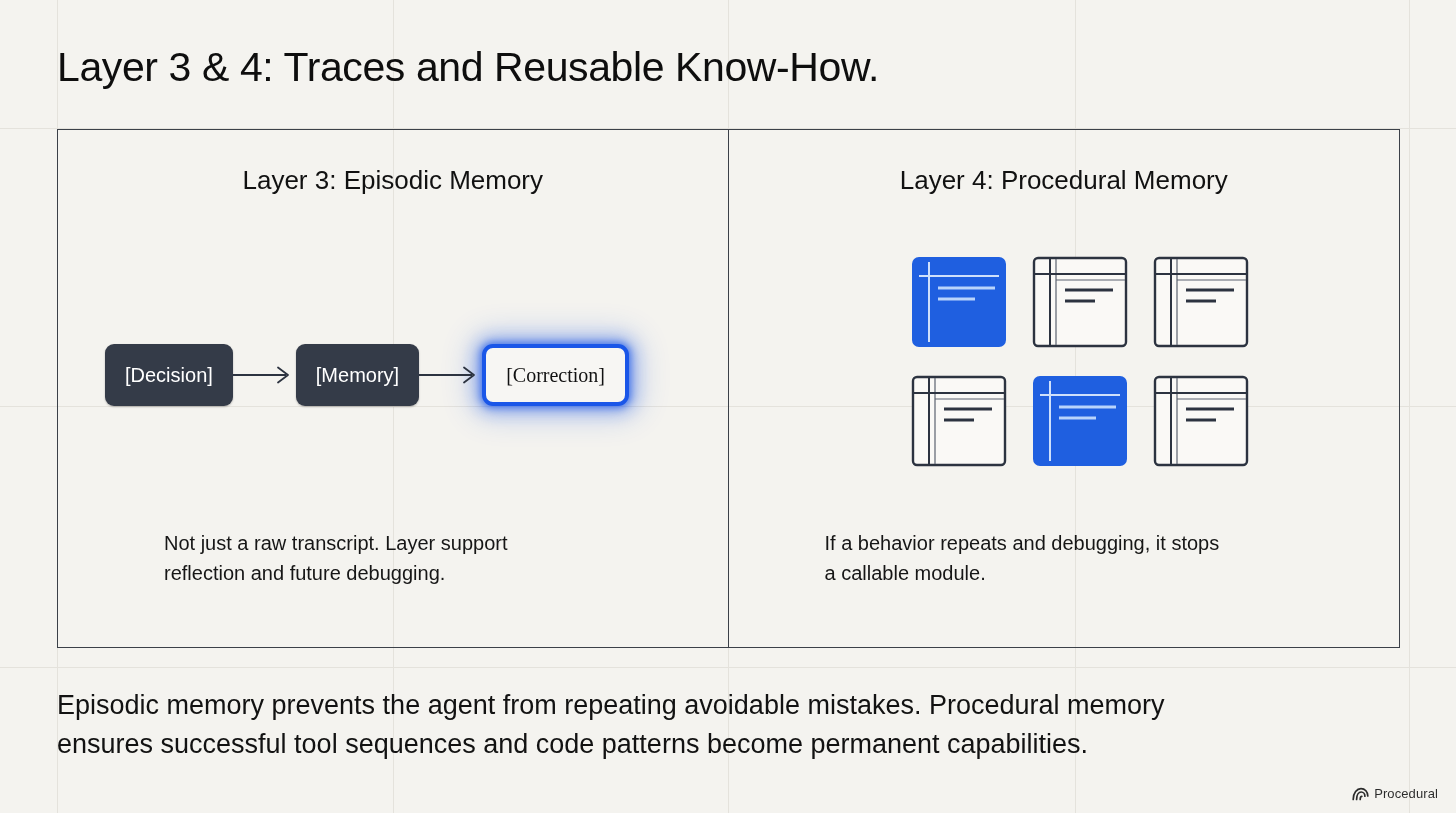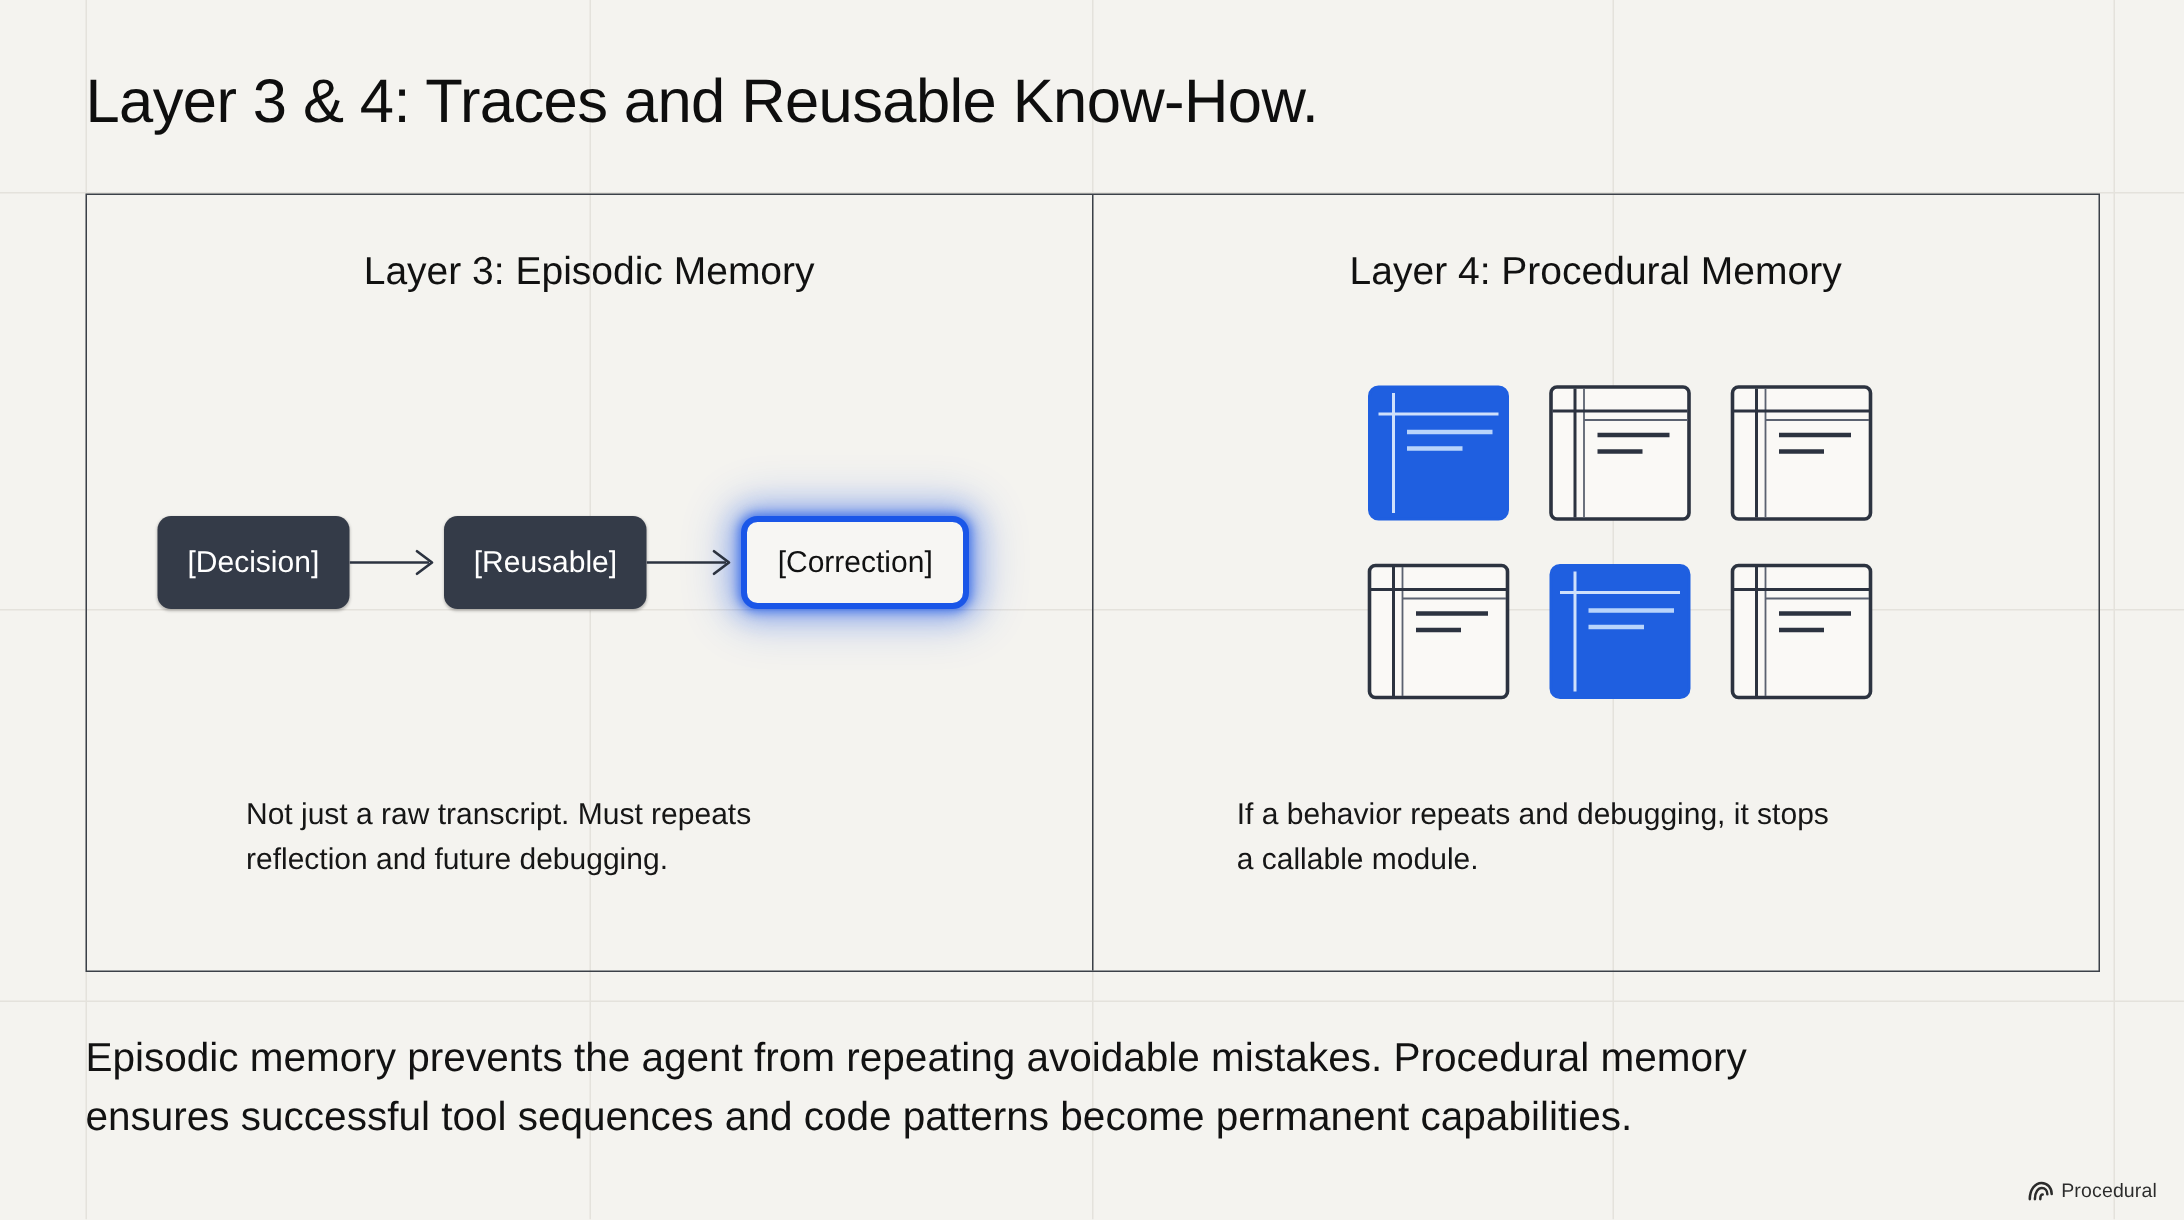--- a/index.html
+++ b/index.html
@@ -133,20 +133,21 @@
   }
   .flow-node.highlight {
     background: #f7f6f3;
     color: #111111;
     border: 4px solid #1a56e8;
     border-radius: 11px;
     box-shadow:
       0 0 6px 2px rgba(26,86,232,0.55),
       0 0 16px 6px rgba(26,86,232,0.38),
       0 0 30px 12px rgba(26,86,232,0.20);
+    font-family: Liberation Serif, serif;
   }
   .flow-arrow {
     width: 63px;
     height: 22px;
     position: relative;
     flex: none;
   }
   .flow-arrow svg { display: block; }
 
   
@@ -220,34 +221,34 @@
 
         <div class="flow-node dark">[Decision]</div>
 
         <div class="flow-arrow">
           <svg width="63" height="22" viewBox="0 0 63 22">
             <line x1="0" y1="11" x2="53" y2="11" stroke="#2c3340" stroke-width="1.8"></line>
             <polyline points="45,3.5 55,11 45,18.5" fill="none" stroke="#2c3340" stroke-width="1.8" stroke-linecap="round" stroke-linejoin="round"></polyline>
           </svg>
         </div>
 
-        <div class="flow-node dark">[Reusable]</div>
+        <div class="flow-node dark">[Memory]</div>
 
         <div class="flow-arrow">
           <svg width="63" height="22" viewBox="0 0 63 22">
             <line x1="0" y1="11" x2="53" y2="11" stroke="#2c3340" stroke-width="1.8"></line>
             <polyline points="45,3.5 55,11 45,18.5" fill="none" stroke="#2c3340" stroke-width="1.8" stroke-linecap="round" stroke-linejoin="round"></polyline>
           </svg>
         </div>
 
         <div class="flow-node highlight">[Correction]</div>
       </div>
 
       <div class="panel-caption">
-        <span class="cap-line">Not just a raw transcript. Must repeats</span>
+        <span class="cap-line">Not just a raw transcript. Layer support</span>
         <span class="cap-line">reflection and future debugging.</span>
       </div>
     </div>
 
     <div class="panel right">
 
       <div class="panel-heading">Layer 4: Procedural Memory</div>
 
       <div id="module-grid">
 

